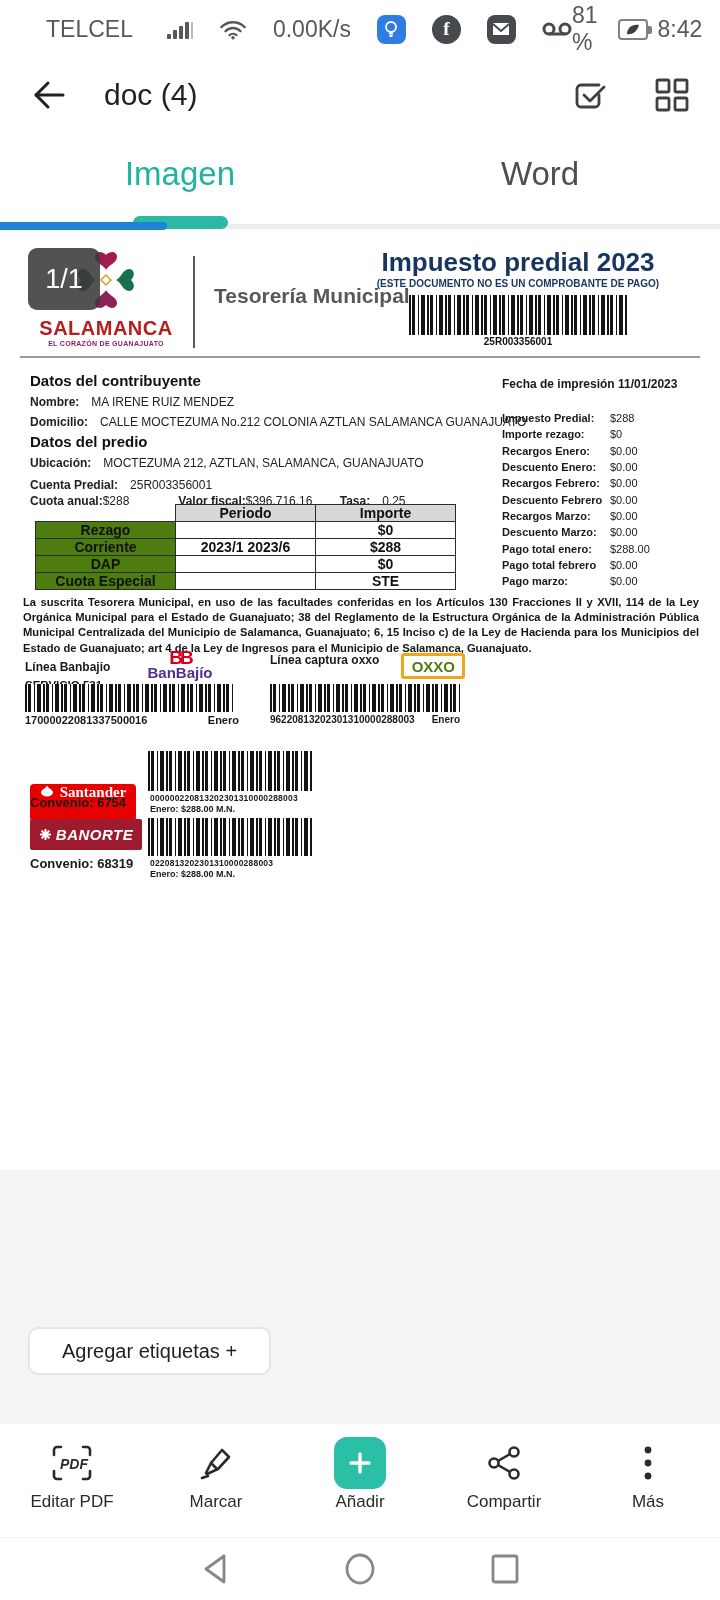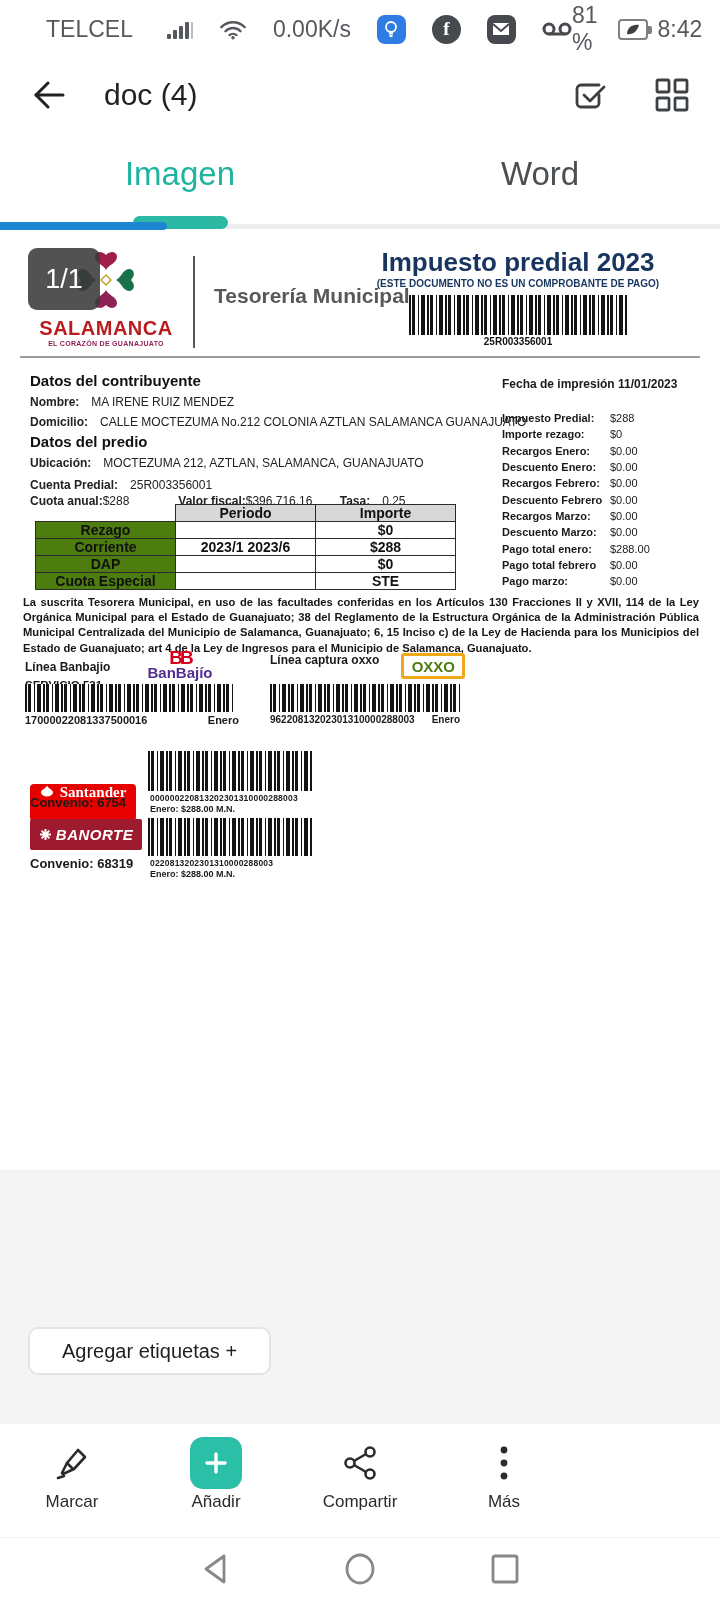--- a/index.html
+++ b/index.html
@@ -363,20 +363,29 @@
     <div class="abs bn-code">0220813202301310000288003</div>
     <div class="abs bn-amt">Enero: $288.00 M.N.</div>
   </div>
 
   <div class="gray-band"></div>
   <div class="tags-btn">Agregar etiquetas +</div>
 
   <div class="toolbar">
     <div class="tb-item">
       <div class="tb-ic">
+        <svg width="42" height="40" viewBox="0 0 42 40" fill="none" stroke="#2b2b2b" stroke-width="2.6" stroke-linecap="round">
+          <path d="M10 4 H6 a3 3 0 0 0 -3 3 v5 M3 28 v5 a3 3 0 0 0 3 3 h4 M32 4 h4 a3 3 0 0 1 3 3 v5 M39 28 v5 a3 3 0 0 1 -3 3 h-4"></path>
+          <text x="9" y="26" font-size="14" font-style="italic" font-weight="bold" fill="#2b2b2b" stroke="none" font-family="Liberation Sans, sans-serif">PDF</text>
+        </svg>
+      </div>
+      <div class="tb-label">Editar PDF</div>
+    </div>
+    <div class="tb-item">
+      <div class="tb-ic">
         <svg width="40" height="40" viewBox="0 0 40 40" fill="none" stroke="#2b2b2b" stroke-width="2.6" stroke-linejoin="round" stroke-linecap="round">
           <path d="M10 30 L15 20 L26 7 L33 14 L22 26 L11 31 Z"></path>
           <path d="M15 20 L21 26"></path>
             <path d="M6 35 L12 33"></path>
         </svg>
       </div>
       <div class="tb-label">Marcar</div>
     </div>
     <div class="tb-item">
       <div class="tb-ic">

